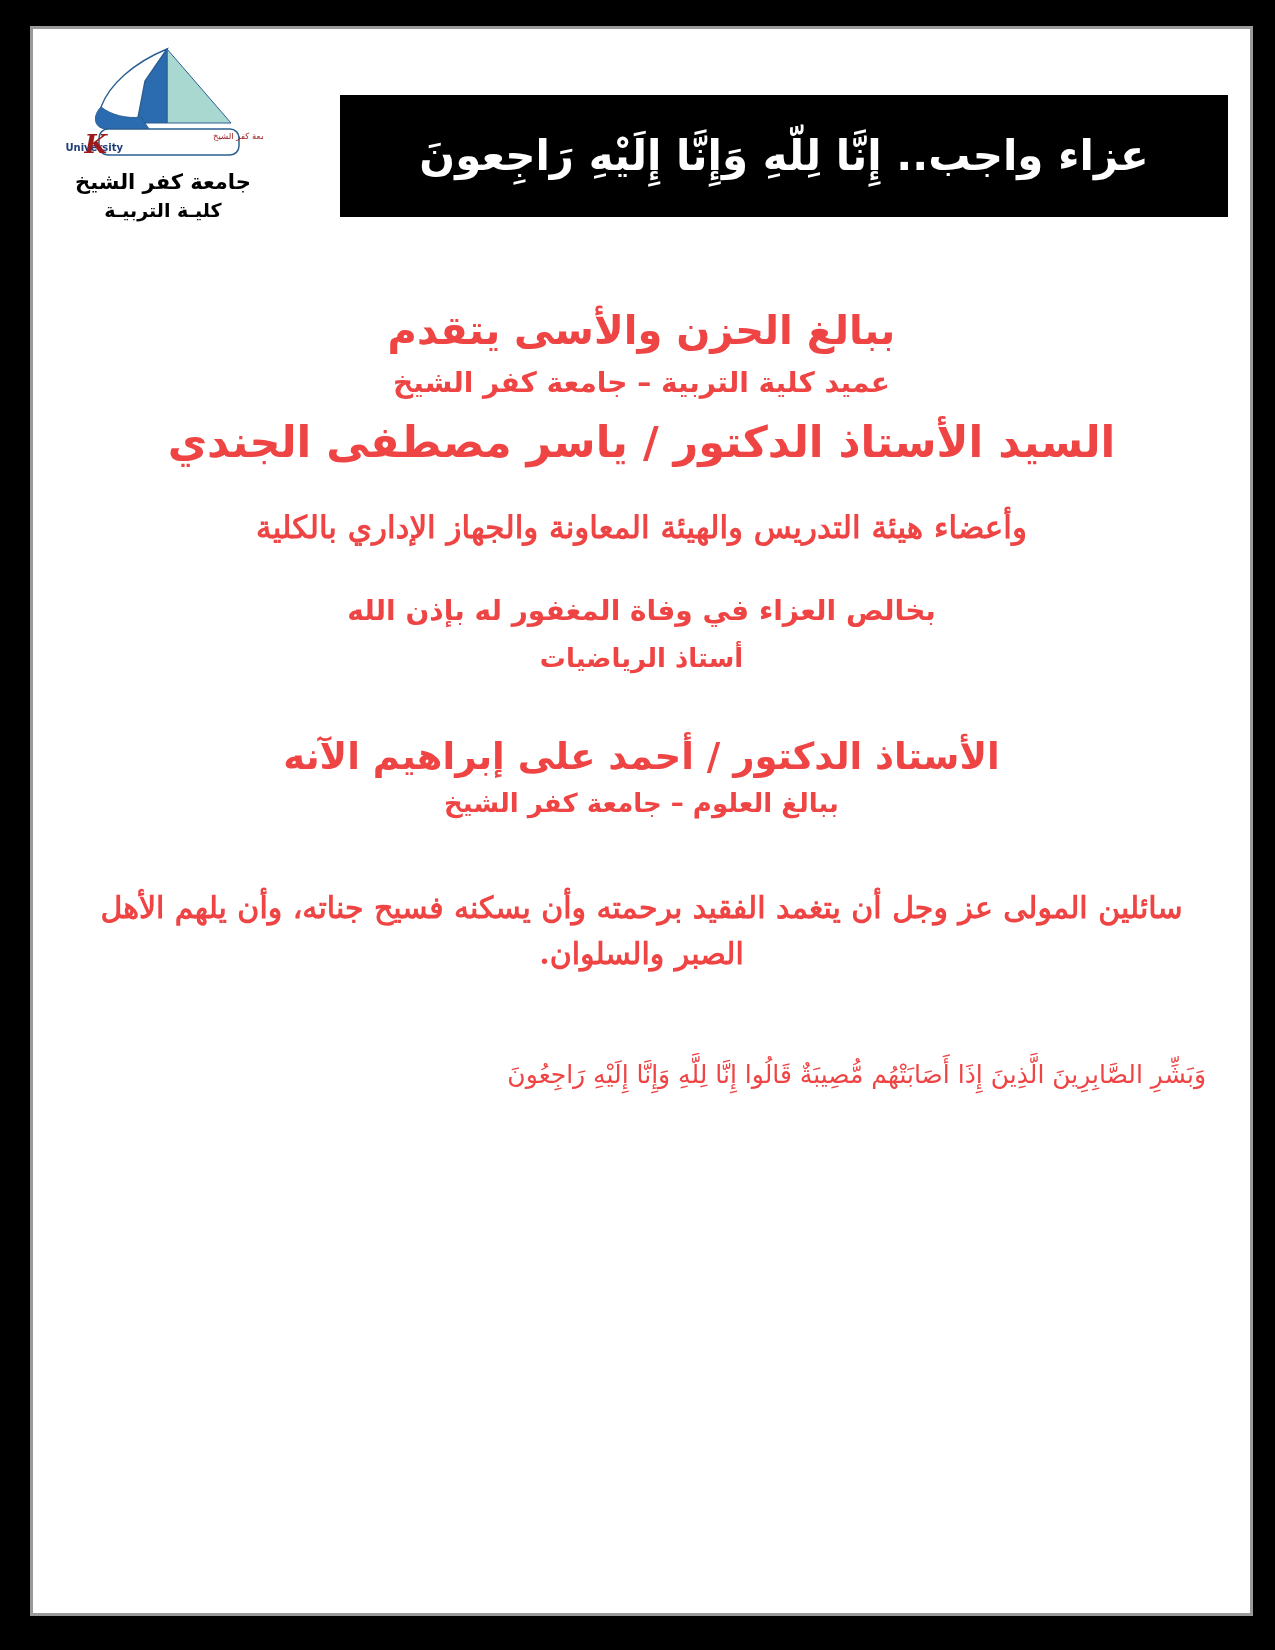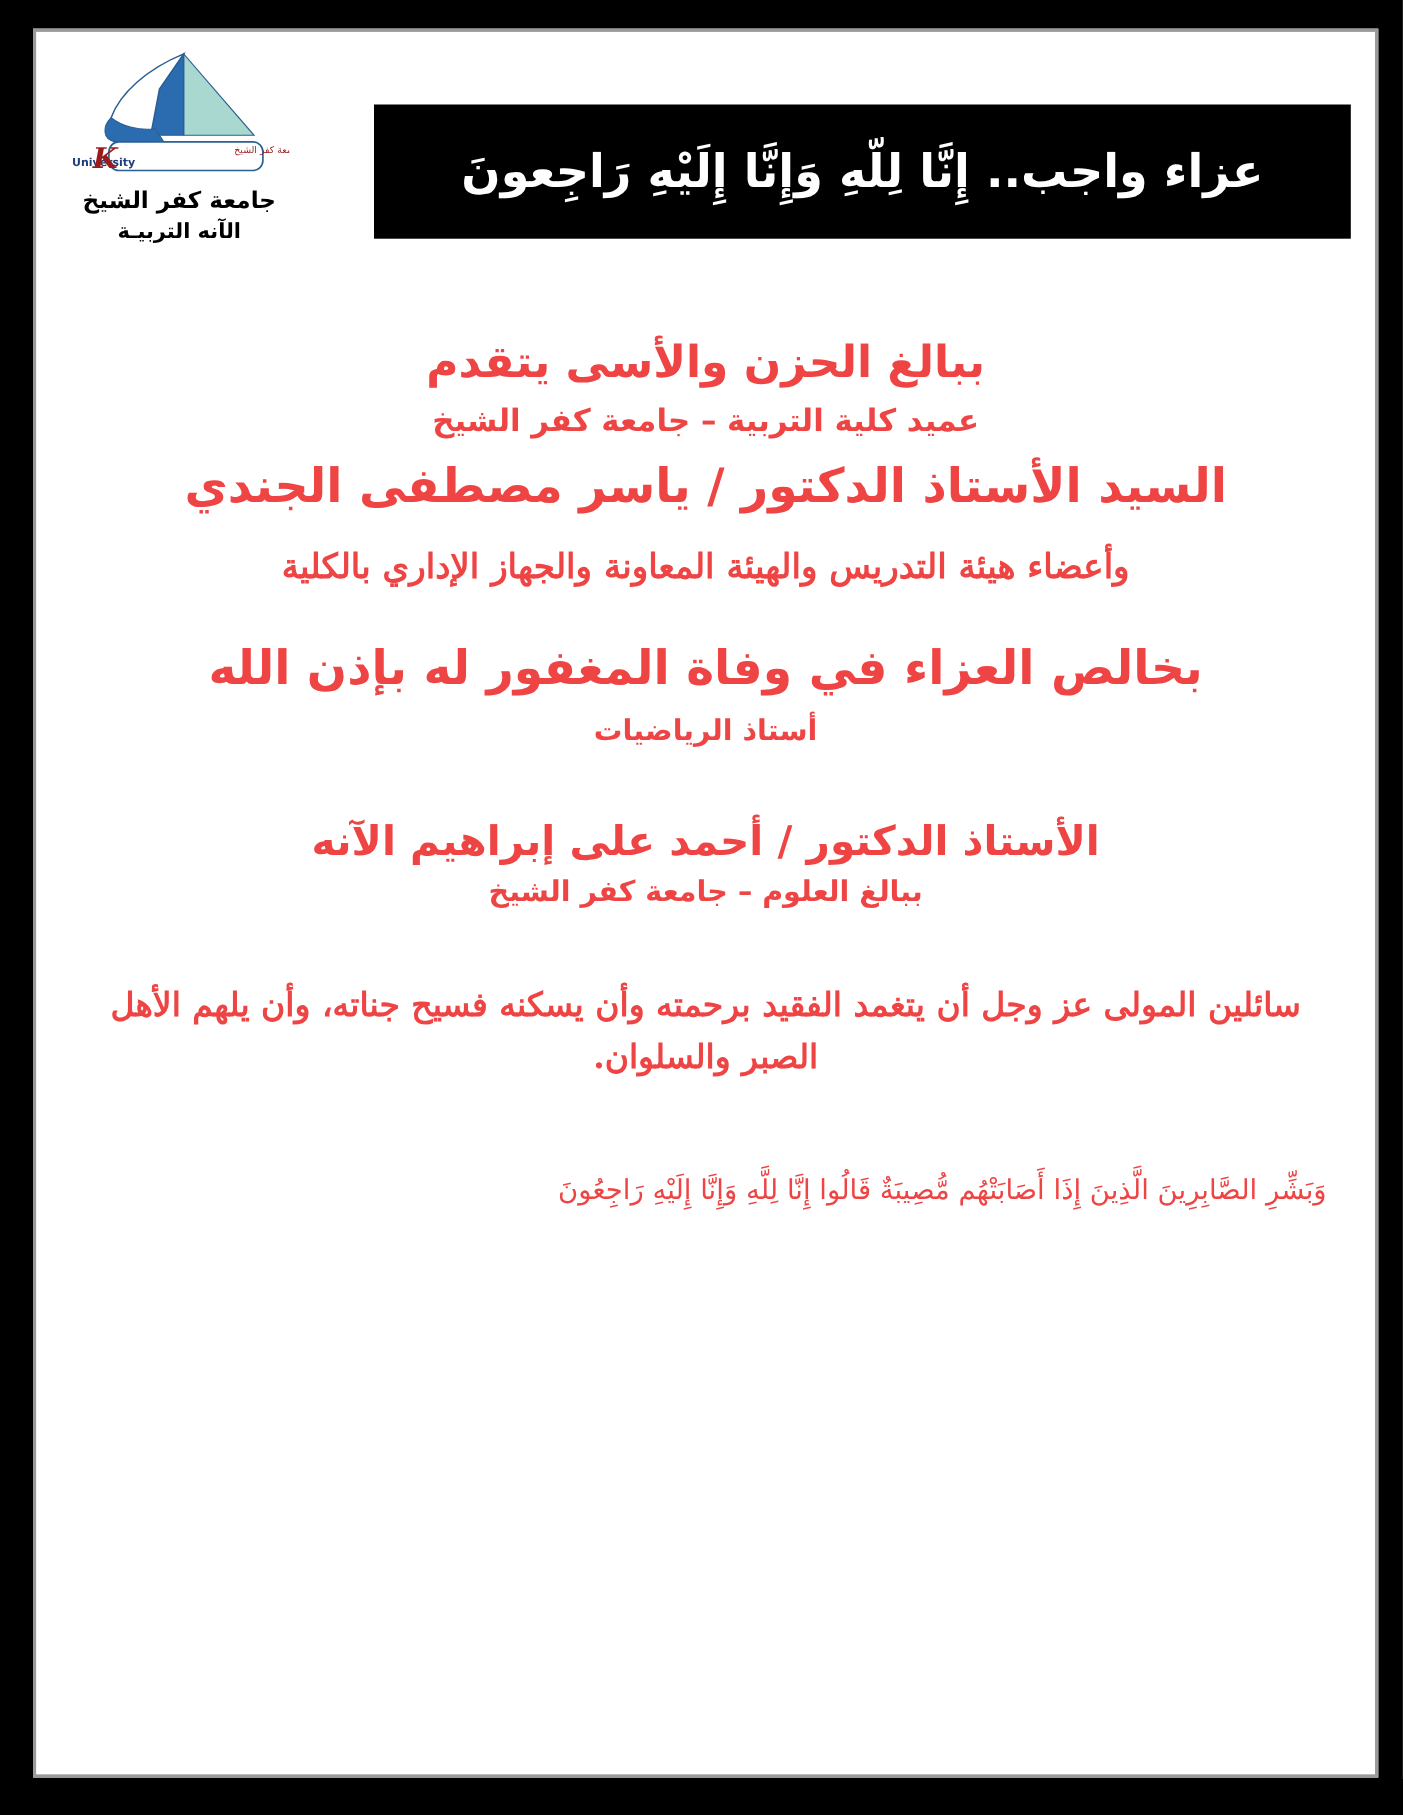--- a/index.html
+++ b/index.html
@@ -133,26 +133,26 @@
   }
 
   .para {
     font-family: "DejaVu Serif", "Liberation Serif", serif;
     font-weight: bold;
     font-size: 31px;
     line-height: 1.35;
     margin-top: 38px;
     white-space: nowrap;
   }
-  .para.second { margin-top: 24px; }
+  .para.second { margin-top: 36px; }
 
   .condolence {
     font-family: "DejaVu Sans", "Liberation Sans", sans-serif;
     font-weight: bold;
-    font-size: 43px;
+    font-size: 28px;
     line-height: 1.3;
     margin-top: 44px;
     white-space: nowrap;
   }
 
   .deceased-name {
     font-family: "DejaVu Sans", "Liberation Sans", sans-serif;
     font-weight: bold;
     font-size: 37px;
     line-height: 1.3;
@@ -214,21 +214,21 @@
 
               <path d="M38,66 C30,74 30,86 42,88 L86,88 L78,76 C64,78 48,74 38,66 Z" fill="#2b6cb0" stroke="#2b5f93" stroke-width="1"></path>
 
               <rect x="36" y="88" width="140" height="26" rx="9" ry="9" fill="#ffffff" stroke="#2b5f93" stroke-width="1.5"></rect>
               <text x="150" y="98" font-family="DejaVu Sans, sans-serif" font-size="8.5" fill="#9b1b1b" text-anchor="end">جامعة كفر الشيخ</text>
               <text x="60" y="110" font-family="DejaVu Sans, sans-serif" font-size="10" font-weight="bold" fill="#1f3d7a">afrelsheikh University</text>
               <text x="44" y="112" font-family="DejaVu Serif, serif" font-size="26" font-style="italic" font-weight="bold" fill="#9b1b1b">K</text>
             </svg>
           </div>
           <div class="brand-line">جامعة كفر الشيخ</div>
-          <div class="brand-line small">الآنه التربيـة</div>
+          <div class="brand-line small">كليـة التربيـة</div>
         </div>
       </div>
 
       <div class="body-content">
 
         <div class="line lead">ببالغ الحزن والأسى يتقدم</div>
 
         <div class="line dean-role">عميد كلية التربية – جامعة كفر الشيخ</div>
 
         <div class="line dean-name">السيد الأستاذ الدكتور / ياسر مصطفى الجندي</div>

